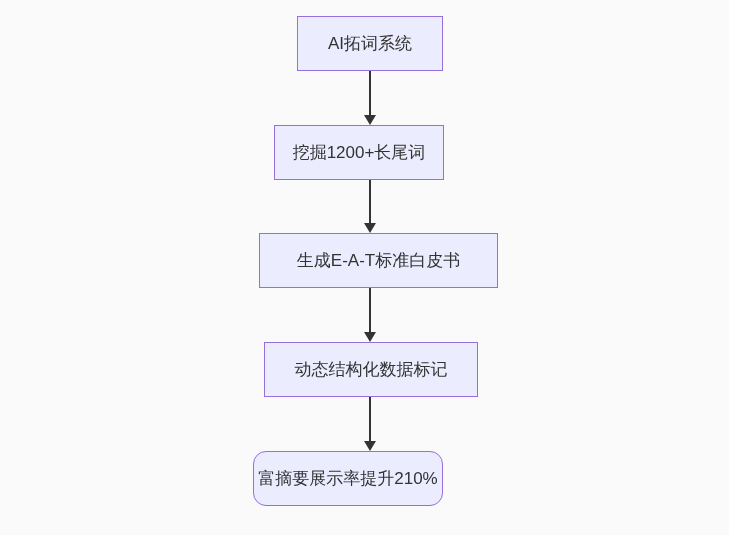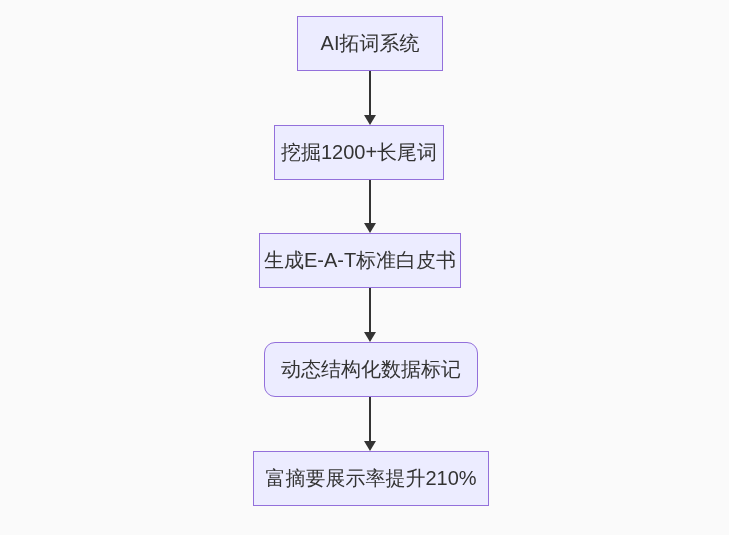--- a/index.html
+++ b/index.html
@@ -15,32 +15,32 @@
     height: 535px;
     background: var(--background, #fafafa);
     overflow: hidden;
   }
   .node {
     position: absolute;
     box-sizing: border-box;
     background: var(--node-fill, #ECECFF);
     border: 1.5px solid var(--node-border, #9370DB);
     color: var(--text, #333333);
-    font-size: 20px;
+    font-size: 17px;
     display: flex;
     align-items: center;
     justify-content: center;
     text-align: right;
     white-space: nowrap;
   }
   .n0 { left: 297px; top: 16px;  width: 146px; height: 55px; }
   .n1 { left: 274px; top: 125px; width: 170px; height: 55px; }
-  .n2 { left: 259px; top: 233px; width: 202px; height: 55px; }
-  .n3 { left: 264px; top: 342px; width: 214px; height: 55px; border-radius: 11px; }
-  .n4 { left: 253px; top: 451px; width: 236px; height: 55px; }
+  .n2 { left: 259px; top: 233px; width: 239px; height: 55px; }
+  .n3 { left: 264px; top: 342px; width: 214px; height: 55px; }
+  .n4 { left: 253px; top: 451px; width: 190px; height: 55px; border-radius: 13px; }
 
   .edge {
     position: absolute;
     left: 364px;
     width: 12px;
   }
   .e0 { top: 71px;  height: 54px; }
   .e1 { top: 180px; height: 53px; }
   .e2 { top: 288px; height: 54px; }
   .e3 { top: 397px; height: 54px; }

